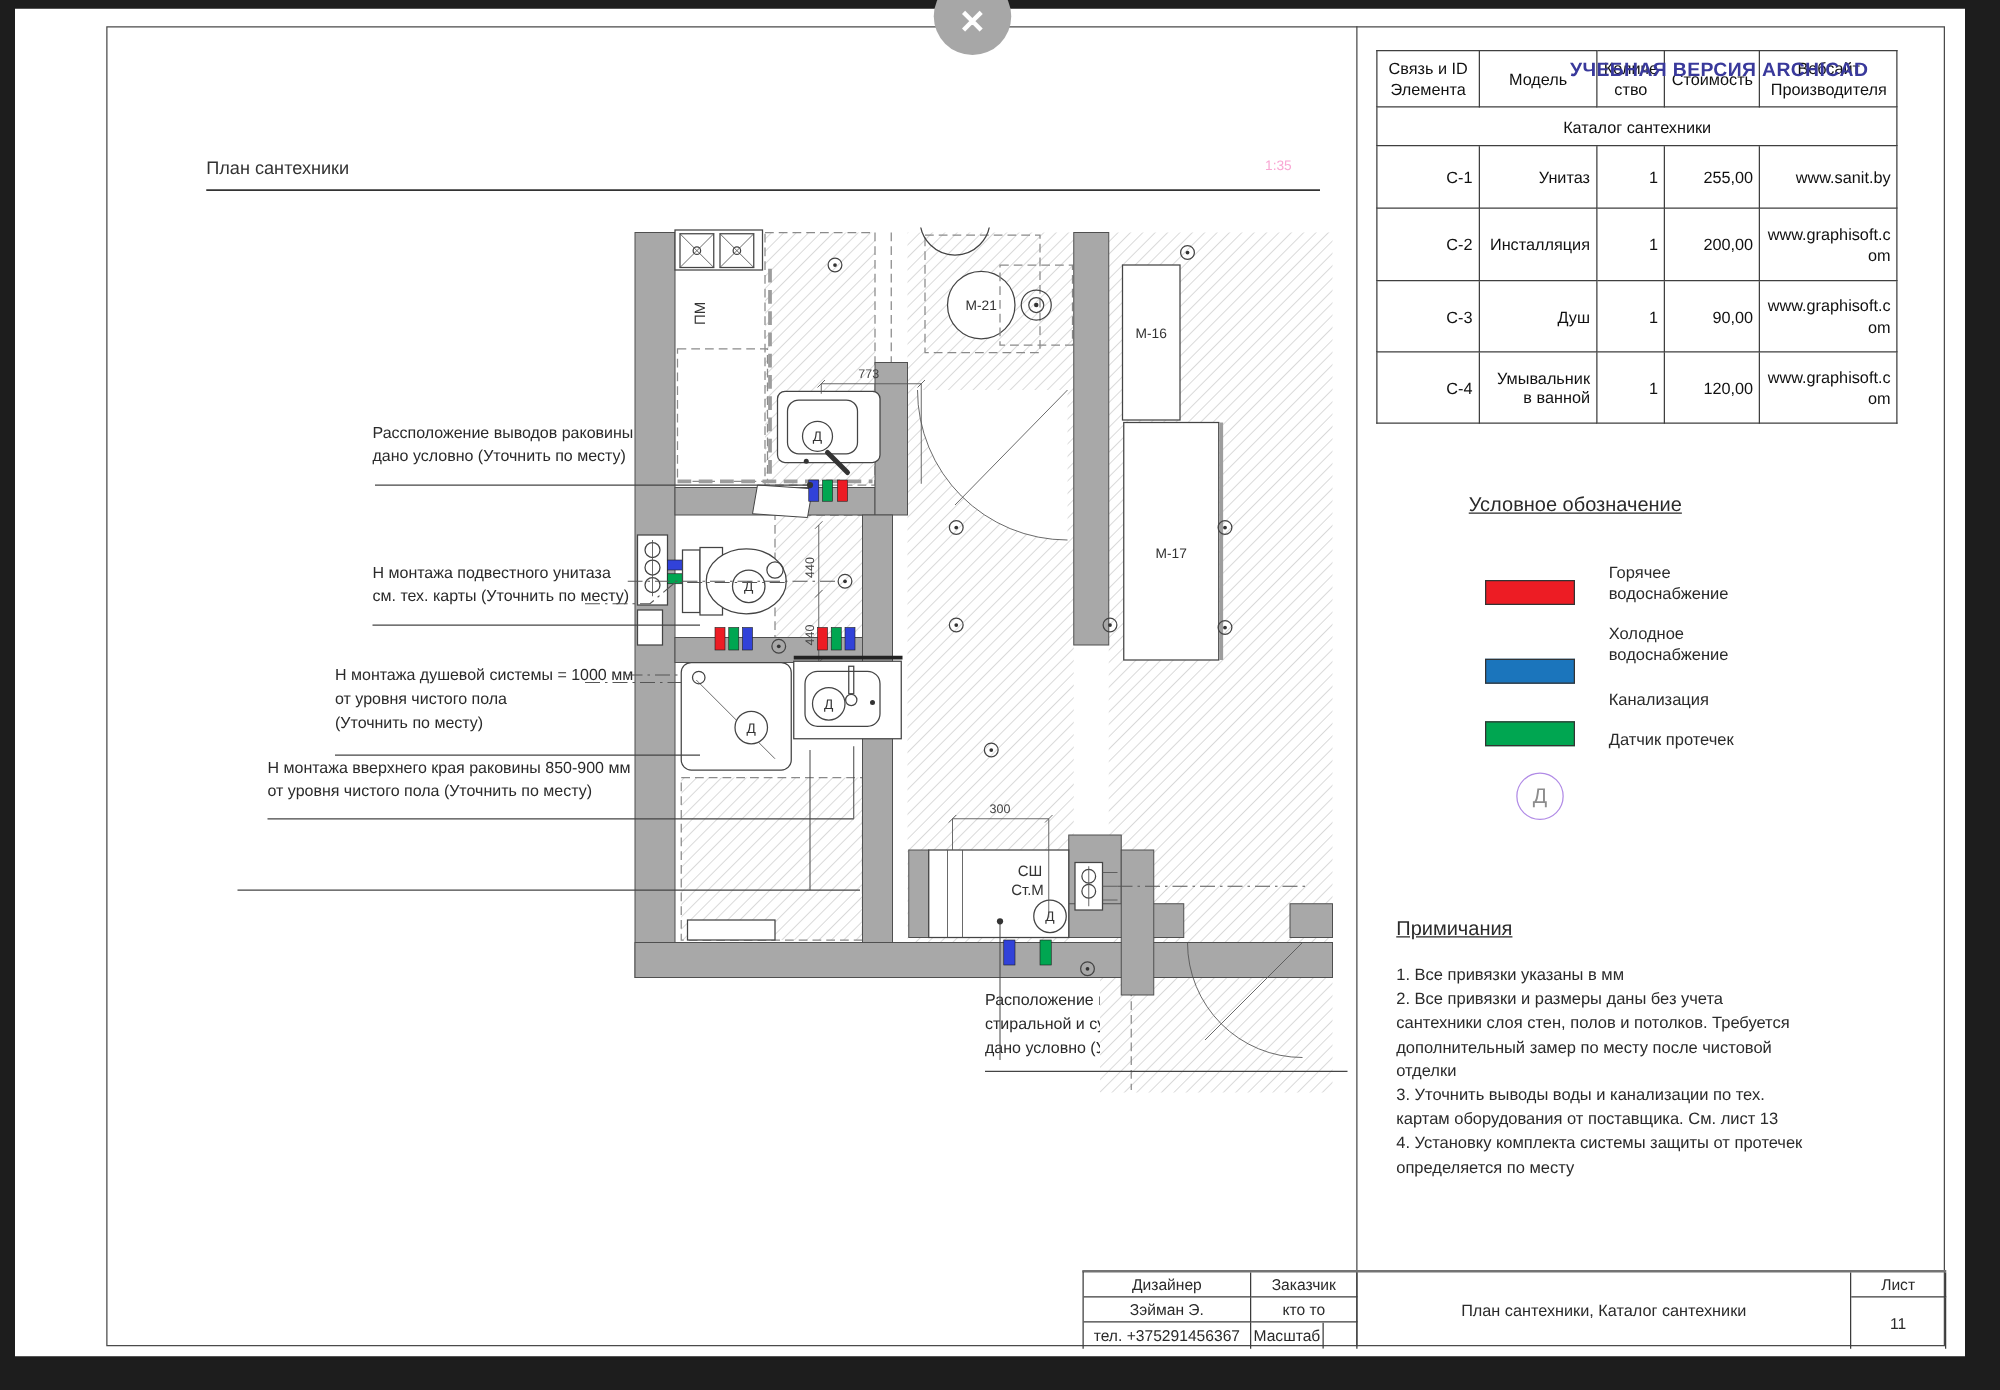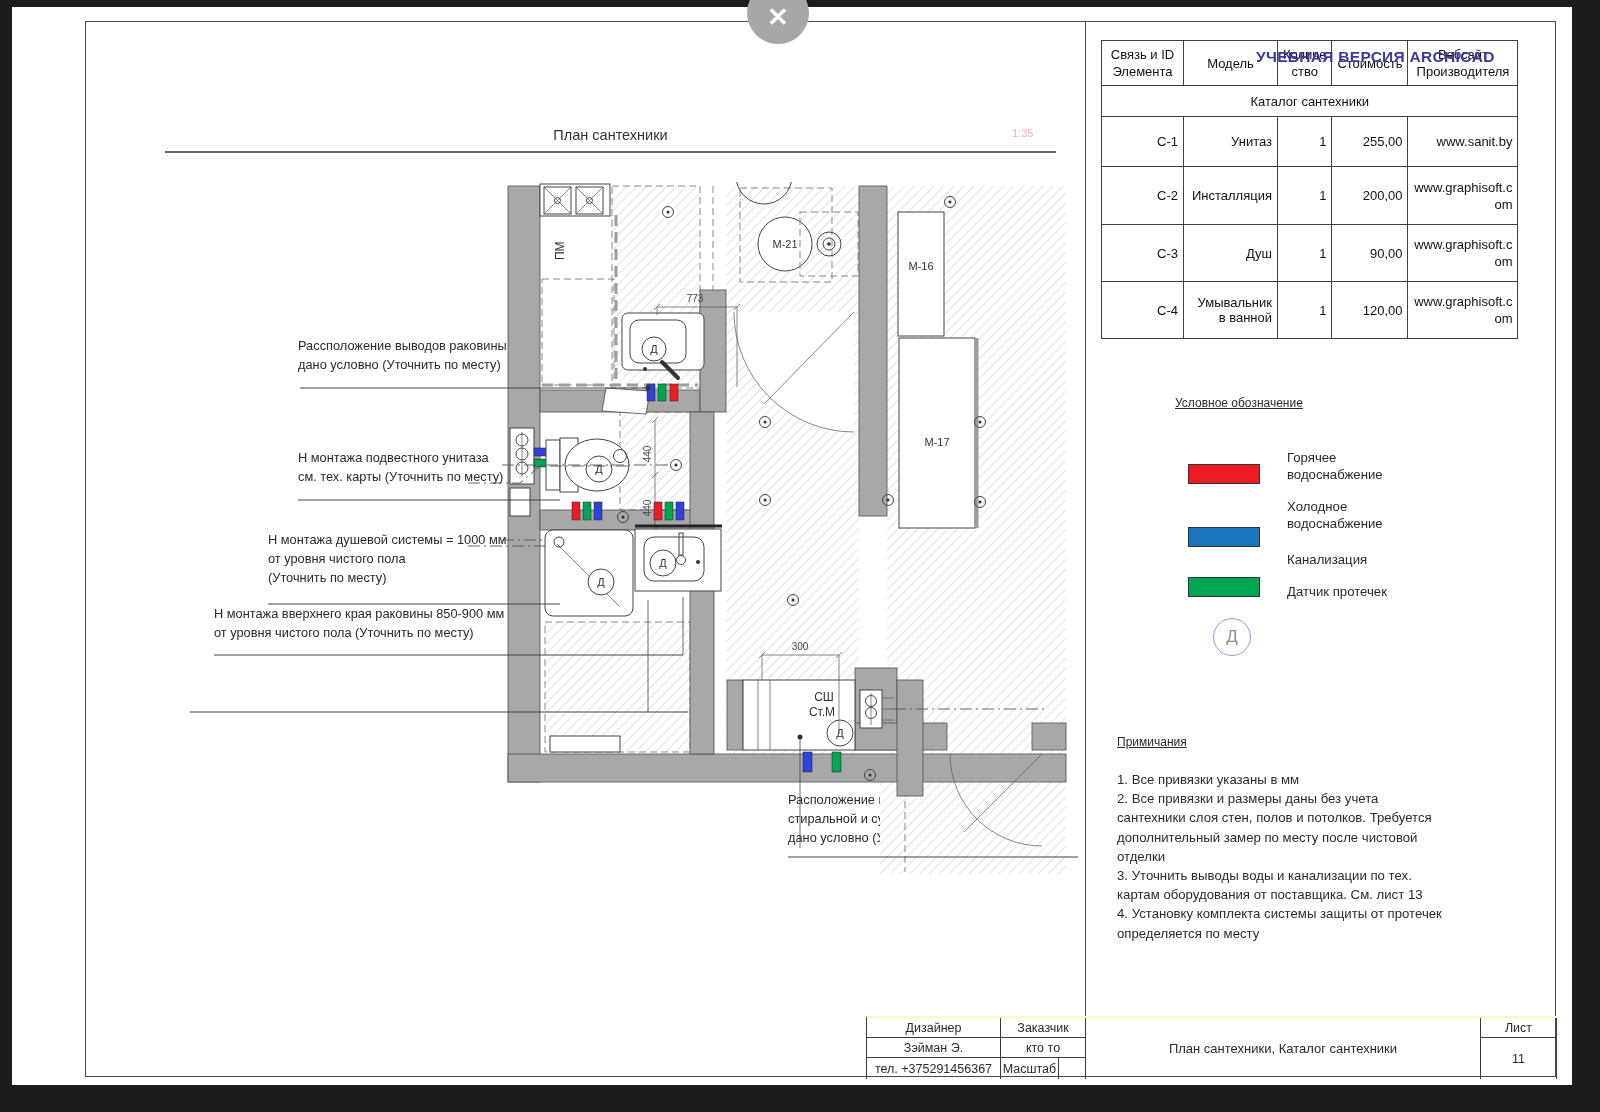--- a/index.html
+++ b/index.html
@@ -10,54 +10,54 @@
   .frame{left:85px;top:21px;width:1469px;height:1054px;border:1.5px solid #4a4a4a;}
   .vdivider{left:1085px;top:21px;width:0;height:1056px;border-left:1.2px solid #4a4a4a;}
 
   
   .closebtn{left:747px;top:-18px;width:62px;height:62px;border-radius:50%;
             background:#a7a7a7;display:flex;align-items:flex-end;justify-content:center;
             z-index:60;cursor:pointer;}
   .closebtn span{color:#fff;font-size:26px;line-height:1;margin-bottom:14px;font-weight:bold;}
 
   
-  .plan-title{left:165px;top:127px;width:891px;text-align:center;font-size:14.5px;color:#333;}
+  .plan-title{left:165px;top:127px;width:891px;text-align:left;font-size:14.5px;color:#333;}
   .plan-scale{left:1012px;top:127px;width:44px;text-align:left;font-size:11px;color:#f9a8d4;}
 
   
   .ann{font-size:12.8px;line-height:19px;color:#2a2a2a;white-space:nowrap;}
 
   
   .tbl{left:1101px;top:40px;border-collapse:collapse;table-layout:fixed;
        font-size:13px;color:#111;}
   .tbl td,.tbl th{border:1px solid #3f3f3f;padding:2px 5px;font-weight:normal;
                   vertical-align:middle;background:transparent;}
   .tbl .ttl{text-align:center;height:26px;font-size:13px;}
   .tbl thead th{text-align:center;height:40px;line-height:17px;}
   .tbl tbody td{text-align:right;}
   .tbl td.web{word-break:break-all;line-height:17px;}
   .watermark{left:1256px;top:48px;font-size:15.5px;font-weight:bold;color:#39399b;
              letter-spacing:.3px;z-index:5;white-space:nowrap;}
 
   
-  .sec-title{font-size:12px;color:#2a2a2a;text-decoration:underline;white-space:nowrap;}
+  .sec-title{font-size:16px;color:#2a2a2a;text-decoration:underline;white-space:nowrap;}
   .swatch{width:70px;height:18px;border:1px solid #333;}
   .sw-red{background:#ed1c24;} .sw-blue{background:#1b75bc;} .sw-green{background:#00a651;}
   .leg-label{font-size:13.2px;line-height:17px;color:#2a2a2a;white-space:nowrap;}
   .dcircle{width:36px;height:36px;border:1.6px solid #b18be6;border-radius:50%;
            display:flex;align-items:center;justify-content:center;
            color:#8d8d8d;font-size:17px;}
 
   
   .notes{font-size:13.2px;line-height:19.2px;color:#2a2a2a;white-space:nowrap;}
 
   
   .tblk{left:866px;top:1016px;width:690px;height:61px;display:grid;
         grid-template-columns:134px 85px 395px 76px;grid-template-rows:20px 20px 21px;
-        font-size:12.5px;color:#2a2a2a;border-top:2px solid #fef9c3;border-left:1px solid #3c3c3c;}
+        font-size:12.5px;color:#2a2a2a;border-top:2px solid #737373;border-left:1px solid #3c3c3c;}
   .tblk>div{border-right:1px solid #3c3c3c;border-bottom:1px solid #3c3c3c;
             display:flex;align-items:center;justify-content:center;overflow:hidden;}
   .tblk .nob{border-bottom:none;}
   .tblk .c3{grid-column:3;grid-row:1/4;border-bottom:none;font-size:13px;}
   .tblk .c4a{grid-column:4;grid-row:1;}
   .tblk .c4b{grid-column:4;grid-row:2/4;border-bottom:none;}
   .tblk .split{padding:0;justify-content:stretch;}
   .tblk .split span{display:flex;align-items:center;justify-content:center;height:100%;}
   .tblk .split .s1{width:57px;}
   .tblk .split .s2{flex:1;border-left:1px solid #3c3c3c;}

